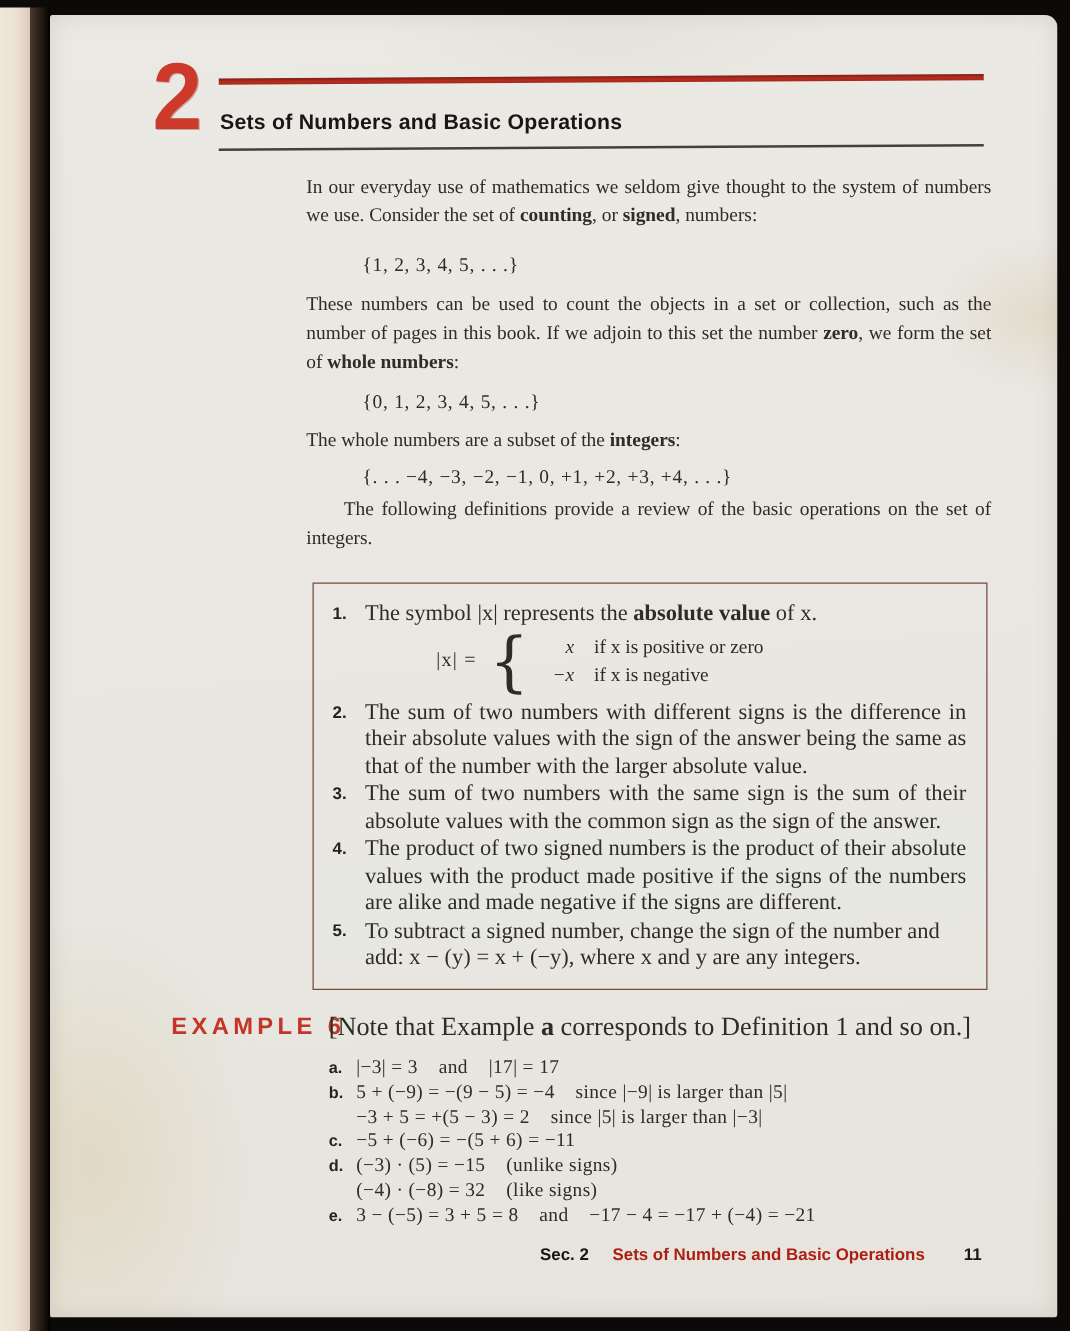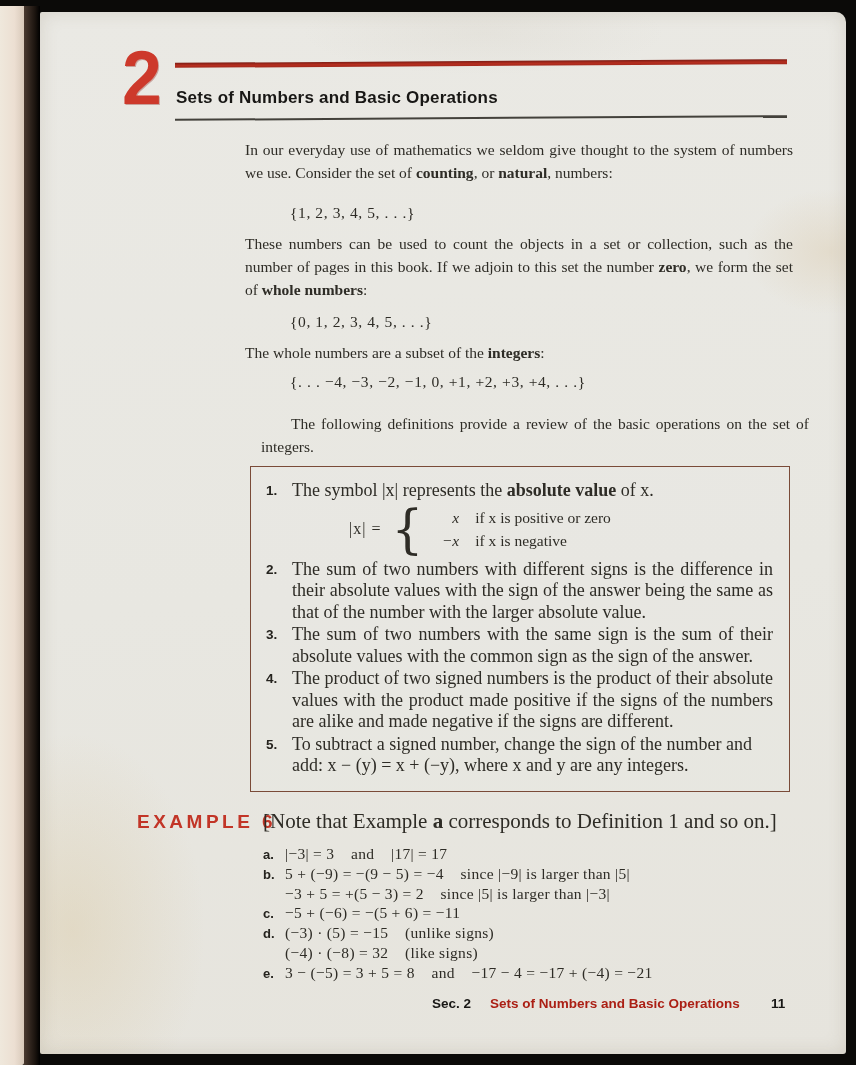--- a/index.html
+++ b/index.html
@@ -118,30 +118,30 @@
 <div class="facing-edge"></div>
 <div class="gutter"></div>
 
 <div class="page">
 
   <div class="chapter-num">2</div>
   <div class="chapter-rule"></div>
   <div class="chapter-title">Sets of Numbers and Basic Operations</div>
   <div class="title-underline"></div>
 
-  <p class="col bodytext just" style="top:126px;margin:0;"><span>In our everyday use of mathematics we seldom give thought to the system of numbers we use. Consider the set of </span><span class="bseg">counting</span><span>, or </span><span class="bseg">natural</span><span>, numbers:</span></p>
+  <p class="col bodytext just" style="top:126px;margin:0;"><span>In our everyday use of mathematics we seldom give thought to the system of numbers we use. Consider the set of </span><span class="bseg">counting</span><span>, or </span><span class="bseg">signed</span><span>, numbers:</span></p>
   <div class="set-line" style="top:192px;">{1, 2, 3, 4, 5, . . .}</div>
 
   <p class="col bodytext just" style="top:220px;margin:0;"><span>These numbers can be used to count the objects in a set or collection, such as the number of pages in this book. If we adjoin to this set the number </span><span class="bseg">zero</span><span>, we form the set of </span><span class="bseg">whole numbers</span><span>:</span></p>
   <div class="set-line" style="top:301px;">{0, 1, 2, 3, 4, 5, . . .}</div>
 
   <p class="col bodytext" style="top:329px;margin:0;"><span>The whole numbers are a subset of the </span><span class="bseg">integers</span><span>:</span></p>
   <div class="set-line" style="top:361px;">{. . . −4, −3, −2, −1, 0, +1, +2, +3, +4, . . .}</div>
 
-  <p class="col bodytext just indent" style="top:384px;margin:16px;">The following definitions provide a review of the basic operations on the set of integers.</p>
+  <p class="col bodytext just indent" style="top:384px;margin:0;">The following definitions provide a review of the basic operations on the set of integers.</p>
 
   <div class="defbox">
     <div class="def-item">
       <span class="def-num">1.</span>
       <div class="def-text"><span>The symbol |x| represents the </span><span class="bseg">absolute value</span><span> of x.</span></div>
     </div>
     <div class="formula">
       <span class="f-lhs">|x| =</span>
       <span class="f-brace">{</span>
       <div class="f-cases">

